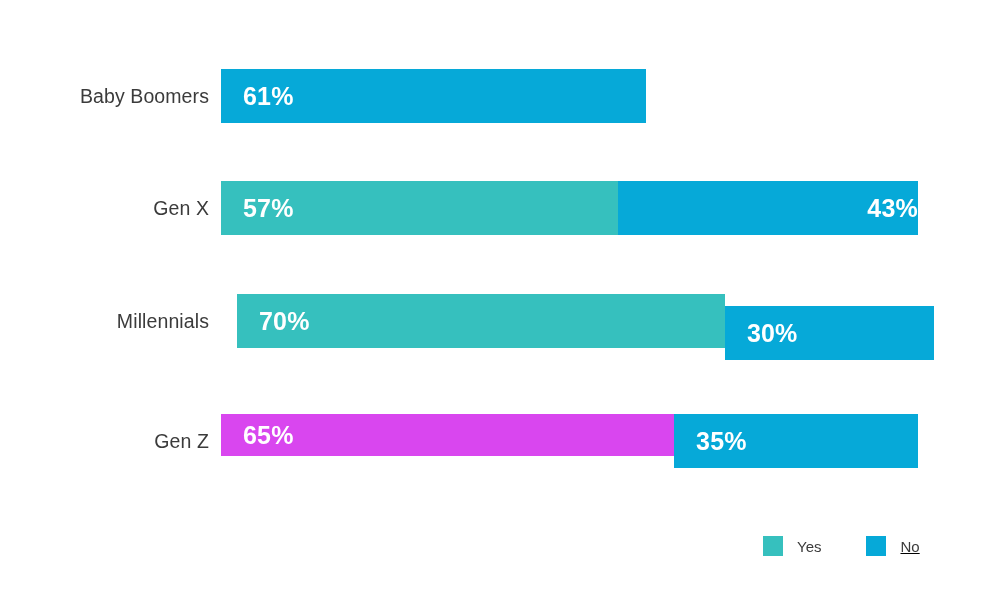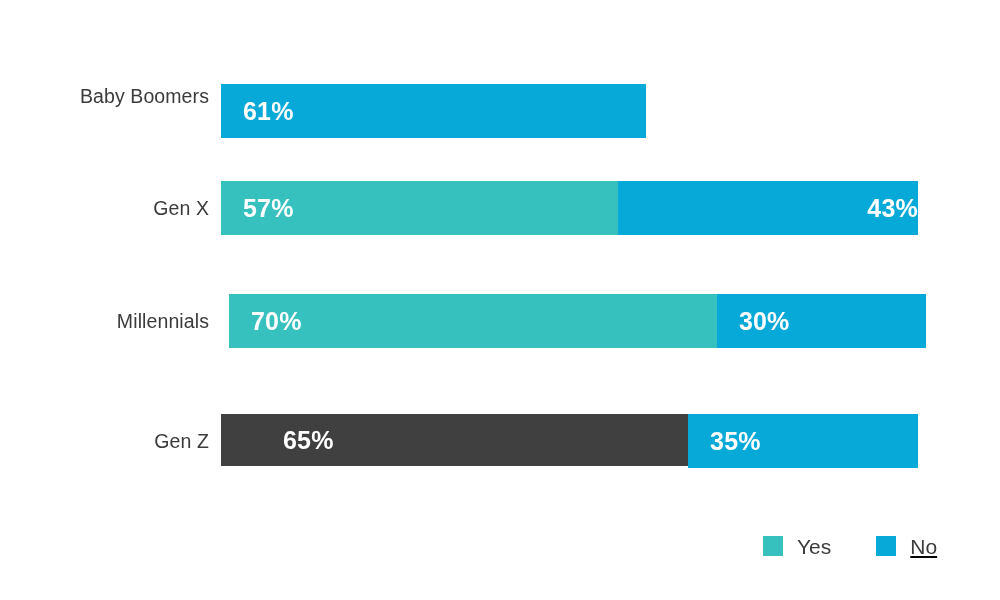--- a/index.html
+++ b/index.html
@@ -106,70 +106,70 @@
     width: 20px;
     height: 20px;
     flex: 0 0 auto;
   }
   .legend-swatch.yes { background: #36c0be; }
   .legend-swatch.no  { background: #06a9d8; }
 
   .legend-label {
     margin-left: 14px;
     color: #3b3b3b;
-    font-size: 21px;
+    font-size: 15px;
     font-weight: 400;
     white-space: nowrap;
     line-height: 1;
   }
 </style>
 </head>
 <body style="background: rgb(255, 255, 255);">
 
 <div id="chart-root">
 
   <div class="plot-area">
 
     <div class="bar-row" style="top: 69px; height: 54px;">
       <div class="cat-label" style="height: 54px; line-height: 54px; width: 209px;">Baby Boomers</div>
       <div class="bar-track" style="left: 221px; width: 697px; height: 54px;">
-        <div class="seg seg-no" style="width: 425.17px; height: 54px; background: rgb(6, 169, 216); margin-top: 15px;">
+        <div class="seg seg-no" style="width: 425.17px; height: 54px; background: rgb(6, 169, 216);">
           <span class="seg-value">61%</span>
         </div>
       </div>
     </div>
 
     <div class="bar-row" style="top: 181px; height: 54px;">
       <div class="cat-label" style="height: 54px; line-height: 54px; width: 209px;">Gen X</div>
       <div class="bar-track" style="left: 221px; width: 697px; height: 54px;">
         <div class="seg seg-yes" style="width: 397.29px; height: 54px; background: rgb(54, 192, 190);">
           <span class="seg-value">57%</span>
         </div>
         <div class="seg seg-no" style="width: 299.71px; height: 54px; background: rgb(6, 169, 216); justify-content: flex-end;">
           <span class="seg-value">43%</span>
         </div>
       </div>
     </div>
 
     <div class="bar-row" style="top: 294px; height: 60px;">
       <div class="cat-label" style="height: 54px; line-height: 54px; width: 209px;">Millennials</div>
-      <div class="bar-track" style="left: 229px; width: 697px; height: 54px;">
+      <div class="bar-track" style="left: 237px; width: 697px; height: 54px;">
         <div class="seg seg-yes" style="width: 487.9px; height: 54px; background: rgb(54, 192, 190);">
           <span class="seg-value">70%</span>
         </div>
-        <div class="seg seg-no" style="width: 209.1px; height: 54px; background: rgb(6, 169, 216);">
+        <div class="seg seg-no" style="width: 209.1px; height: 54px; background: rgb(6, 169, 216); margin-top: 12px;">
           <span class="seg-value">30%</span>
         </div>
       </div>
     </div>
 
     <div class="bar-row" style="top: 414px; height: 54px;">
       <div class="cat-label" style="height: 54px; line-height: 54px; width: 209px;">Gen Z</div>
       <div class="bar-track" style="left: 221px; width: 697px; height: 54px;">
-        <div class="seg seg-yes" style="width: 453.05px; height: 52px; background: #404040; padding-left: 40px;">
+        <div class="seg seg-yes" style="width: 453.05px; height: 42px; background: #d946ef;">
           <span class="seg-value">65%</span>
         </div>
         <div class="seg seg-no" style="width: 243.95px; height: 54px; background: rgb(6, 169, 216);">
           <span class="seg-value">35%</span>
         </div>
       </div>
     </div>
 
   </div>
 

